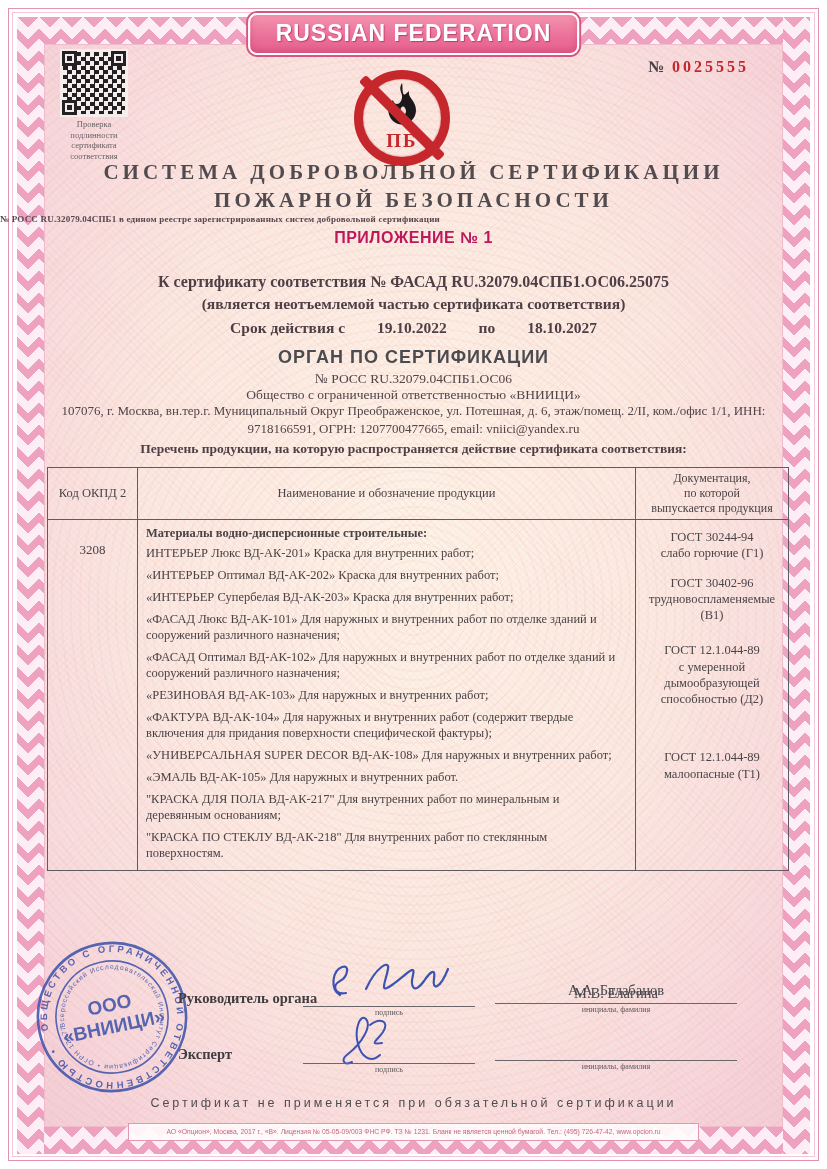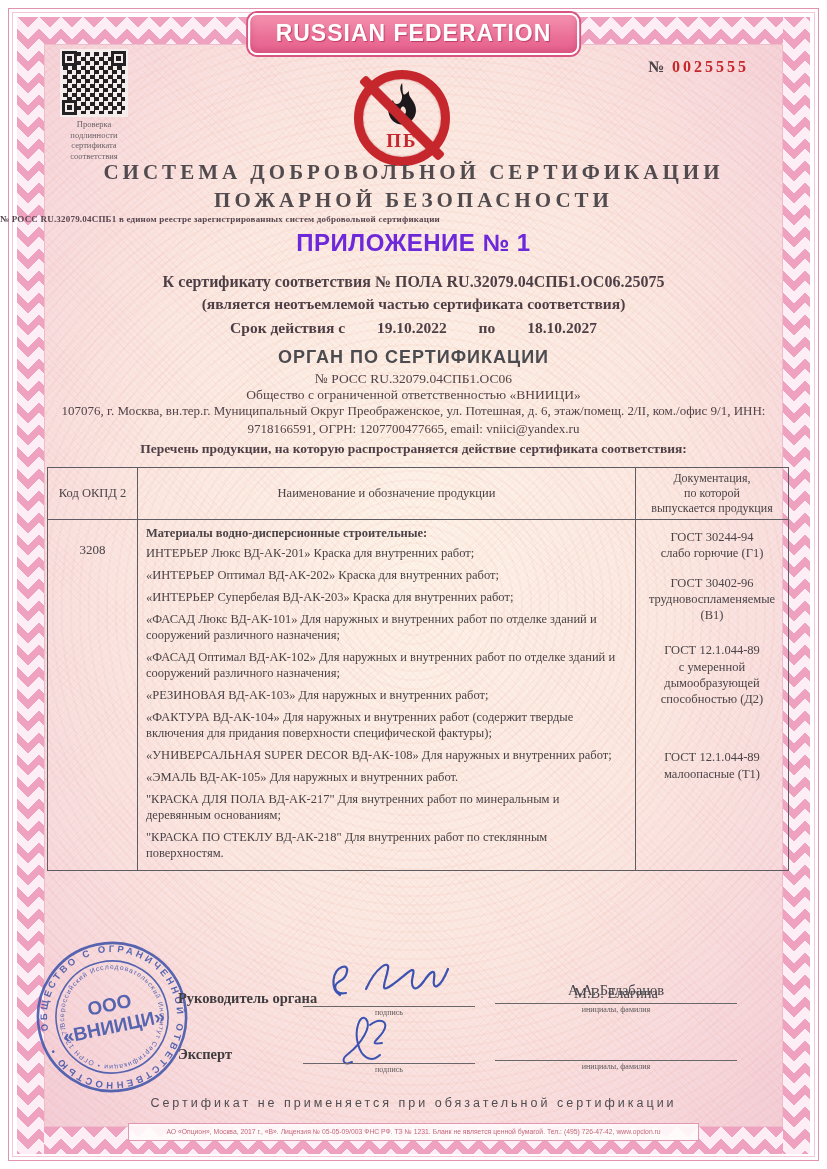--- a/index.html
+++ b/index.html
@@ -56,21 +56,21 @@
   .pb .flame{position:absolute;left:26px;top:12px;}
   .pb .pb-label{position:absolute;left:0;right:0;top:60px;text-align:center;
     font-size:19px;font-weight:bold;color:#c5272d;letter-spacing:2px;}
   
   .sys-title{position:absolute;left:0;right:0;text-align:center;font-weight:bold;
     font-size:21px;letter-spacing:4px;color:#514b4f;}
   .t1{top:160px}.t2{top:188px}
   .registry-note{position:absolute;left:0;right:0;top:214px;
     font-size:9px;font-weight:bold;color:#584650;letter-spacing:.2px;}
   .appendix{position:absolute;left:0;right:0;top:229px;text-align:center;
-    font-family:"Liberation Sans",sans-serif;font-weight:bold;font-size:24px;color:#6d28d9;letter-spacing:.5px;}
+    font-family:"Liberation Sans",sans-serif;font-weight:bold;font-size:16px;color:#be185d;letter-spacing:.5px;}
   .cert-ref{position:absolute;left:0;right:0;top:273px;text-align:center;font-weight:bold;font-size:16px;color:#4e3f46;}
   .cert-note{position:absolute;left:0;right:0;top:295px;text-align:center;font-weight:bold;font-size:15.5px;color:#4e3f46;}
   .validity{position:absolute;left:0;right:0;top:319px;text-align:center;font-weight:bold;font-size:15.5px;color:#4e3f46;}
   .validity span{margin:0 14px;text-align:center;}
   .org-heading{position:absolute;left:0;right:0;top:347px;text-align:center;
     font-family:"Liberation Sans",sans-serif;font-weight:bold;font-size:18px;color:#4c4b50;letter-spacing:1px;}
   .org-number{position:absolute;left:0;right:0;top:371px;text-align:center;font-size:13.5px;color:#514349;}
   .org-name{position:absolute;left:0;right:0;top:387px;text-align:center;font-size:13.5px;color:#514349;}
   .org-address{position:absolute;left:55px;right:55px;top:402px;text-align:center;font-size:13px;line-height:1.35;color:#514349;}
   .products-heading{position:absolute;left:0;right:0;top:441px;text-align:center;font-weight:bold;font-size:13.5px;color:#4e3f46;}
@@ -159,33 +159,33 @@
     </svg>
     <div class="slash"></div>
     <div class="pb-label">ПБ</div>
   </div>
 
   <div class="sys-title t2">ПОЖАРНОЙ БЕЗОПАСНОСТИ</div>
   <div class="sys-title t1">СИСТЕМА ДОБРОВОЛЬНОЙ СЕРТИФИКАЦИИ</div>
   <div class="registry-note">№ РОСС RU.32079.04СПБ1 в едином реестре зарегистрированных систем добровольной сертификации</div>
   <div class="appendix">ПРИЛОЖЕНИЕ № 1</div>
 
-  <div class="cert-ref">К сертификату соответствия № ПОЛА RU.32079.04СПБ1.ОС06.25075</div>
+  <div class="cert-ref">К сертификату соответствия № ФАСАД RU.32079.04СПБ1.ОС06.25075</div>
   <div class="cert-note">(является неотъемлемой частью сертификата соответствия)</div>
   <div class="validity">
     <span>Срок действия с</span>
     <span>19.10.2022</span>
     <span>по</span>
     <span>18.10.2027</span>
   </div>
 
   <div class="org-heading">ОРГАН ПО СЕРТИФИКАЦИИ</div>
   <div class="org-number">№ РОСС RU.32079.04СПБ1.ОС06</div>
   <div class="org-name">Общество с ограниченной ответственностью «ВНИИЦИ»</div>
-  <div class="org-address">107076, г. Москва, вн.тер.г. Муниципальный Округ Преображенское, ул. Потешная, д. 6, этаж/помещ. 2/II, ком./офис 9/1, ИНН: 9718166591, ОГРН: 1207700477665, email: vniici@yandex.ru</div>
+  <div class="org-address">107076, г. Москва, вн.тер.г. Муниципальный Округ Преображенское, ул. Потешная, д. 6, этаж/помещ. 2/II, ком./офис 1/1, ИНН: 9718166591, ОГРН: 1207700477665, email: vniici@yandex.ru</div>
   <div class="products-heading">Перечень продукции, на которую распространяется действие сертификата соответствия:</div>
 
   <div class="cert-table">
     <div class="cell th">Код ОКПД 2</div>
     <div class="cell th">Наименование и обозначение продукции</div>
     <div class="cell th pre">Документация,
 по которой
 выпускается продукция</div>
 
     <div class="cell td code">3208</div>

